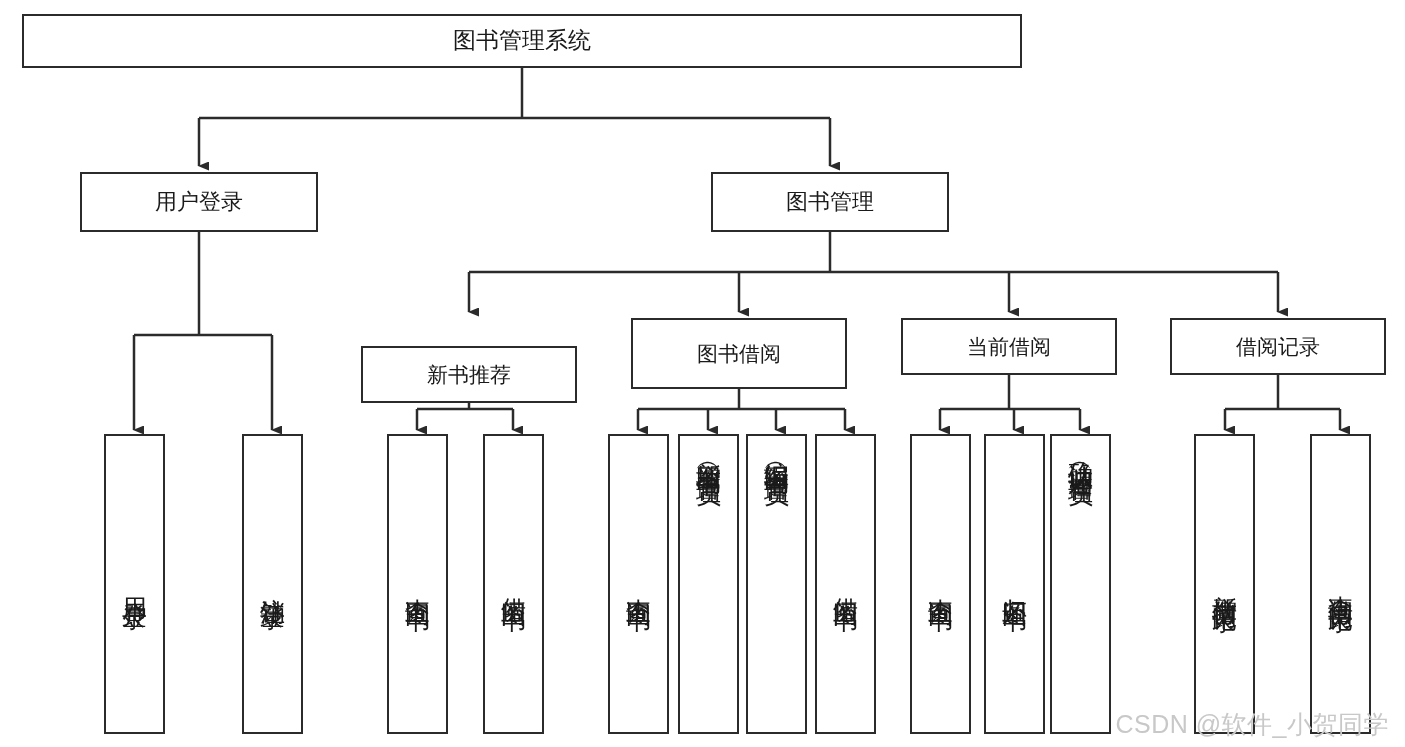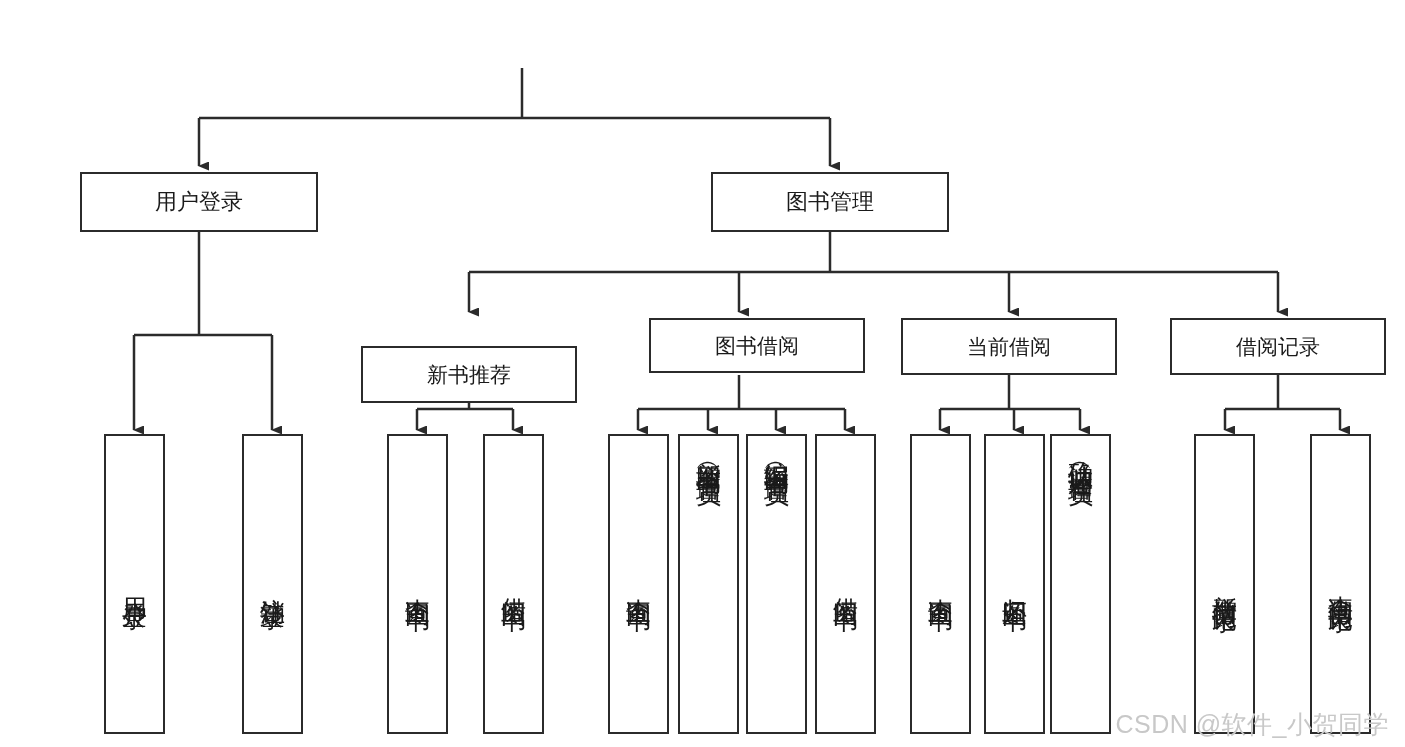--- a/index.html
+++ b/index.html
@@ -122,32 +122,35 @@
       <path d="M1080,409 L1080,430" marker-end="url(#arrowhead)"></path>
 
       <path d="M1278,375 L1278,409"></path>
       <path d="M1225,409 L1340,409"></path>
       <path d="M1225,409 L1225,430" marker-end="url(#arrowhead)"></path>
       <path d="M1340,409 L1340,430" marker-end="url(#arrowhead)"></path>
 
     </g>
   </svg>
 
+  <div class="node-box level-0" style="left:22px; top:14px; width:1000px; height:54px;">
+    <span class="node-label">图书管理系统</span>
+  </div>
 
   <div class="node-box level-1" style="left:80px; top:172px; width:238px; height:60px;">
     <span class="node-label">用户登录</span>
   </div>
   <div class="node-box level-1" style="left:711px; top:172px; width:238px; height:60px;">
     <span class="node-label">图书管理</span>
   </div>
 
   <div class="node-box level-2" style="left:361px; top:318px; width:216px; height:57px;margin-top:28px;">
     <span class="node-label">新书推荐</span>
   </div>
-  <div class="node-box level-2" style="left:631px; top:318px; width:216px; height:55px;margin-left:18px;">
+  <div class="node-box level-2" style="left:631px; top:318px; width:216px; height:71px;">
     <span class="node-label">图书借阅</span>
   </div>
   <div class="node-box level-2" style="left:1170px; top:318px; width:216px; height:57px;">
     <span class="node-label">借阅记录</span>
   </div>
   <div class="node-box level-2" style="left:901px; top:318px; width:216px; height:57px;">
     <span class="node-label">当前借阅</span>
   </div>
 
   <div class="node-box leaf centered" style="left:104px; top:434px; width:61px; height:300px;">

